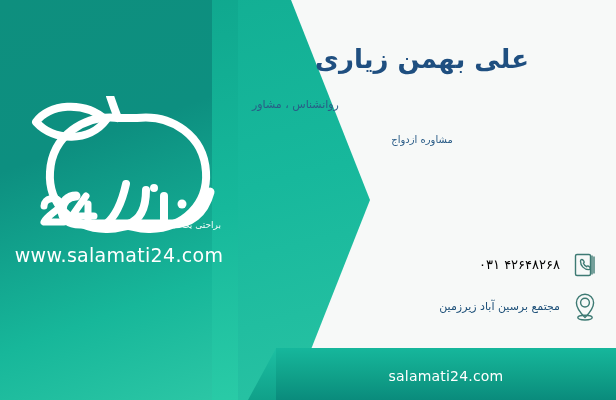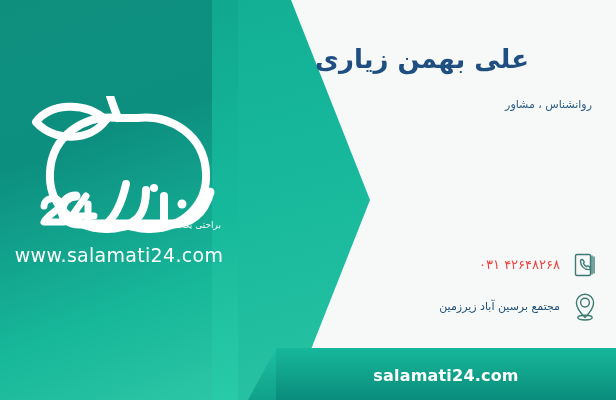--- a/index.html
+++ b/index.html
@@ -97,21 +97,21 @@
     font-size: 26px;
     font-weight: bold;
     color: #1f4f80;
     letter-spacing: 0;
   }
   .person-role {
     position: absolute;
     right: 24px;
     top: 98px;
     width: 340px;
-    text-align: right;
+    text-align: left;
     font-size: 11px;
     color: #2a5c87;
   }
   .person-specialty {
     position: absolute;
     right: 24px;
     top: 134px;
     width: 340px;
     text-align: center;
     font-size: 10px;
@@ -142,21 +142,21 @@
     font-size: 11px;
     color: #1c4f78;
     text-align: right;
     direction: rtl;
     line-height: 1.55;
     letter-spacing: .2px;
   }
   .contact-text.phone {
     font-size: 13px;
     letter-spacing: 1px;
-    color: #ef4444;
+    color: #000000;
     padding-left: 6px;
   }
   .addr-line { display: block; white-space: nowrap; }
   .addr-line-2 { text-align: center; }
 
   
   .footer-bar {
     position: absolute;
     left: 0;
     bottom: 0;
@@ -183,22 +183,22 @@
   .footer-url {
     position: absolute;
     left: 276px;
     bottom: 0;
     width: 340px;
     height: 49px;
     display: flex;
     align-items: center;
     justify-content: center;
     color: #ffffff;
-    font-size: 16px;
-    font-weight: bold;
+    font-size: 14px;
+    font-weight: normal;
     letter-spacing: .2px;
     direction: ltr;
   }
 </style>
 </head>
 <body>
 
 <div class="card">
 
   <div class="left-panel"></div>
@@ -227,20 +227,21 @@
       </g>
     </svg>
     <div class="logo-tagline">براحتی یک لبخند</div>
     <div class="logo-url">www.salamati24.com</div>
   </div>
 
   <div class="right-content">
 
     <div class="person-name">علی  بهمن زیاری</div>
     <div class="person-role">روانشناس ، مشاور</div>
+    <div class="person-specialty">مشاوره ازدواج</div>
 
     <div class="contact-row row-phone">
       <span class="contact-icon">
         <svg width="24" height="26" viewBox="0 0 24 26" fill="none" stroke="#3d7a73" stroke-width="1.4">
           <rect x="2.5" y="2.5" width="15" height="21" rx="1.5"></rect>
           <line x1="19" y1="3.5" x2="19" y2="22.5"></line>
           <line x1="21" y1="4.5" x2="21" y2="21.5"></line>
           <path d="M7.5 9.2 C7.5 7.6 9 7 9.9 8 L11 9.4 C11.6 10.2 11 10.8 10.4 11.3 C11 12.8 12.2 14 13.6 14.7 C14.1 14.1 14.7 13.5 15.5 14.1 L16.9 15.2 C17.9 16.1 17.3 17.6 15.7 17.6 C11.2 17.6 7.5 13.8 7.5 9.2 Z" stroke-linejoin="round"></path>
         </svg>
       </span>

